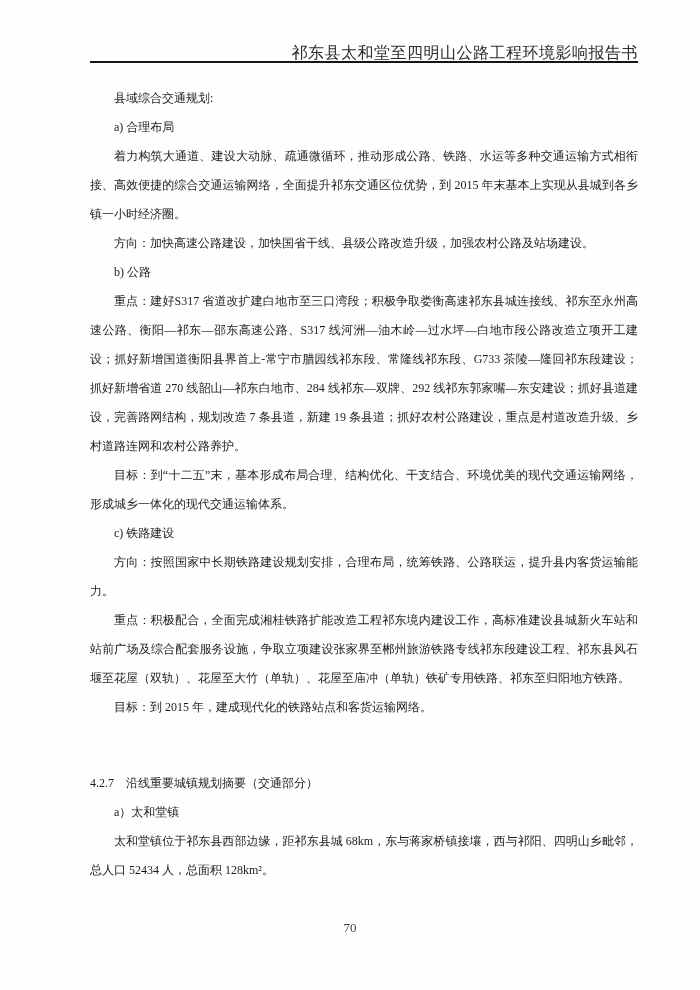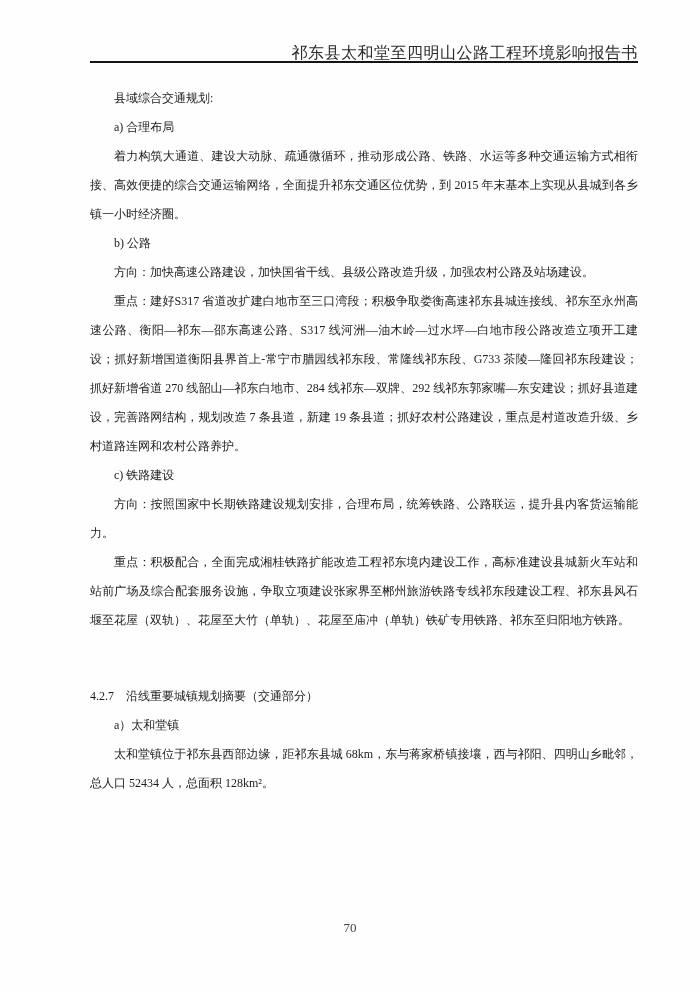--- a/index.html
+++ b/index.html
@@ -72,26 +72,28 @@
 <div class="page">
 
   <div class="doc-header">祁东县太和堂至四明山公路工程环境影响报告书</div>
 
   <div class="header-rule"></div>
 
   <div class="doc-body">
     <p class="indent">县域综合交通规划:</p>
     <p class="indent">a) 合理布局</p>
     <p class="indent">着力构筑大通道、建设大动脉、疏通微循环，推动形成公路、铁路、水运等多种交通运输方式相衔接、高效便捷的综合交通运输网络，全面提升祁东交通区位优势，到 2015 年末基本上实现从县城到各乡镇一小时经济圈。</p>
+    <p class="indent">方向：加快高速公路建设，加快国省干线、县级公路改造升级，加强农村公路及站场建设。</p>
     <p class="indent">b) 公路</p>
-    <p class="indent">方向：加快高速公路建设，加快国省干线、县级公路改造升级，加强农村公路及站场建设。</p>
     <p class="indent">重点：建好S317 省道改扩建白地市至三口湾段；积极争取娄衡高速祁东县城连接线、祁东至永州高速公路、衡阳—祁东—邵东高速公路、S317 线河洲—油木岭—过水坪—白地市段公路改造立项开工建设；抓好新增国道衡阳县界首上-常宁市腊园线祁东段、常隆线祁东段、G733 茶陵—隆回祁东段建设；抓好新增省道 270 线韶山—祁东白地市、284 线祁东—双牌、292 线祁东郭家嘴—东安建设；抓好县道建设，完善路网结构，规划改造 7 条县道，新建 19 条县道；抓好农村公路建设，重点是村道改造升级、乡村道路连网和农村公路养护。</p>
+    <p class="indent">目标：到“十二五”末，基本形成布局合理、结构优化、干支结合、环境优美的现代交通运输网络，形成城乡一体化的现代交通运输体系。</p>
     <p class="indent">c) 铁路建设</p>
     <p class="indent">方向：按照国家中长期铁路建设规划安排，合理布局，统筹铁路、公路联运，提升县内客货运输能力。</p>
     <p class="indent">重点：积极配合，全面完成湘桂铁路扩能改造工程祁东境内建设工作，高标准建设县城新火车站和站前广场及综合配套服务设施，争取立项建设张家界至郴州旅游铁路专线祁东段建设工程、祁东县风石堰至花屋（双轨）、花屋至大竹（单轨）、花屋至庙冲（单轨）铁矿专用铁路、祁东至归阳地方铁路。</p>
+    <p class="indent">目标：到 2015 年，建成现代化的铁路站点和客货运输网络。</p>
     <p class="noindent">4.2.7　沿线重要城镇规划摘要（交通部分）</p>
     <p class="indent">a）太和堂镇</p>
     <p class="indent">太和堂镇位于祁东县西部边缘，距祁东县城 68km，东与蒋家桥镇接壤，西与祁阳、四明山乡毗邻，总人口 52434 人，总面积 128km²。</p>
   </div>
 
   <div class="page-number">70</div>
 
 </div>
 
 </body></html>

